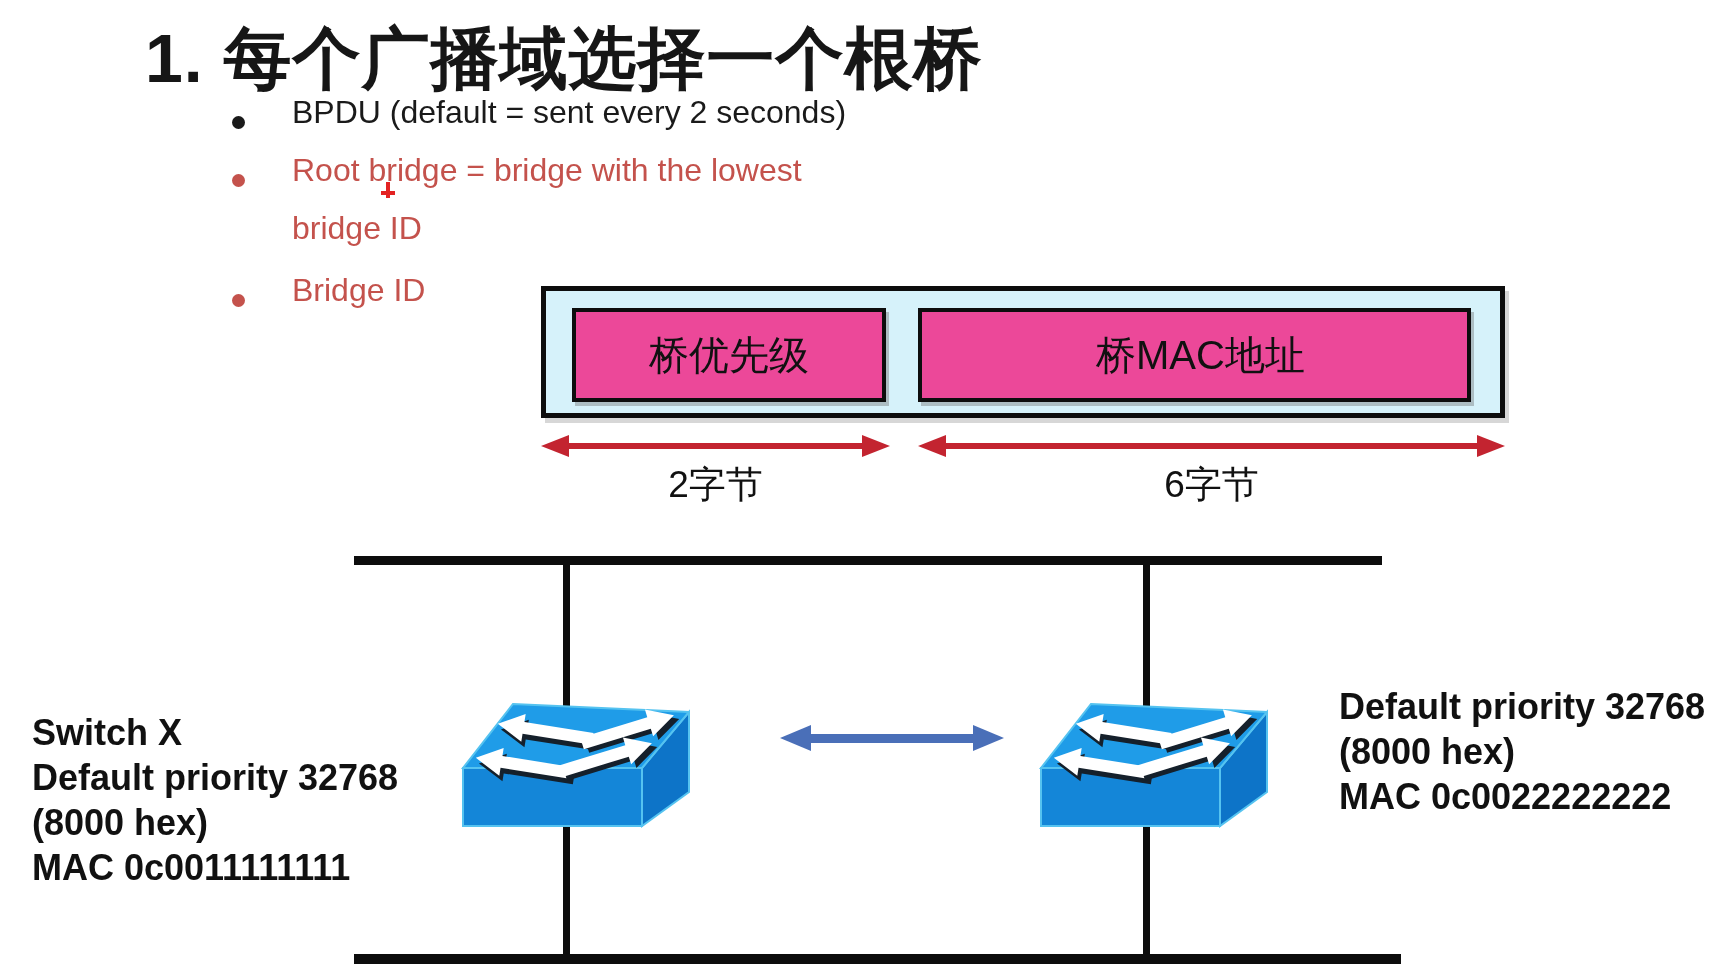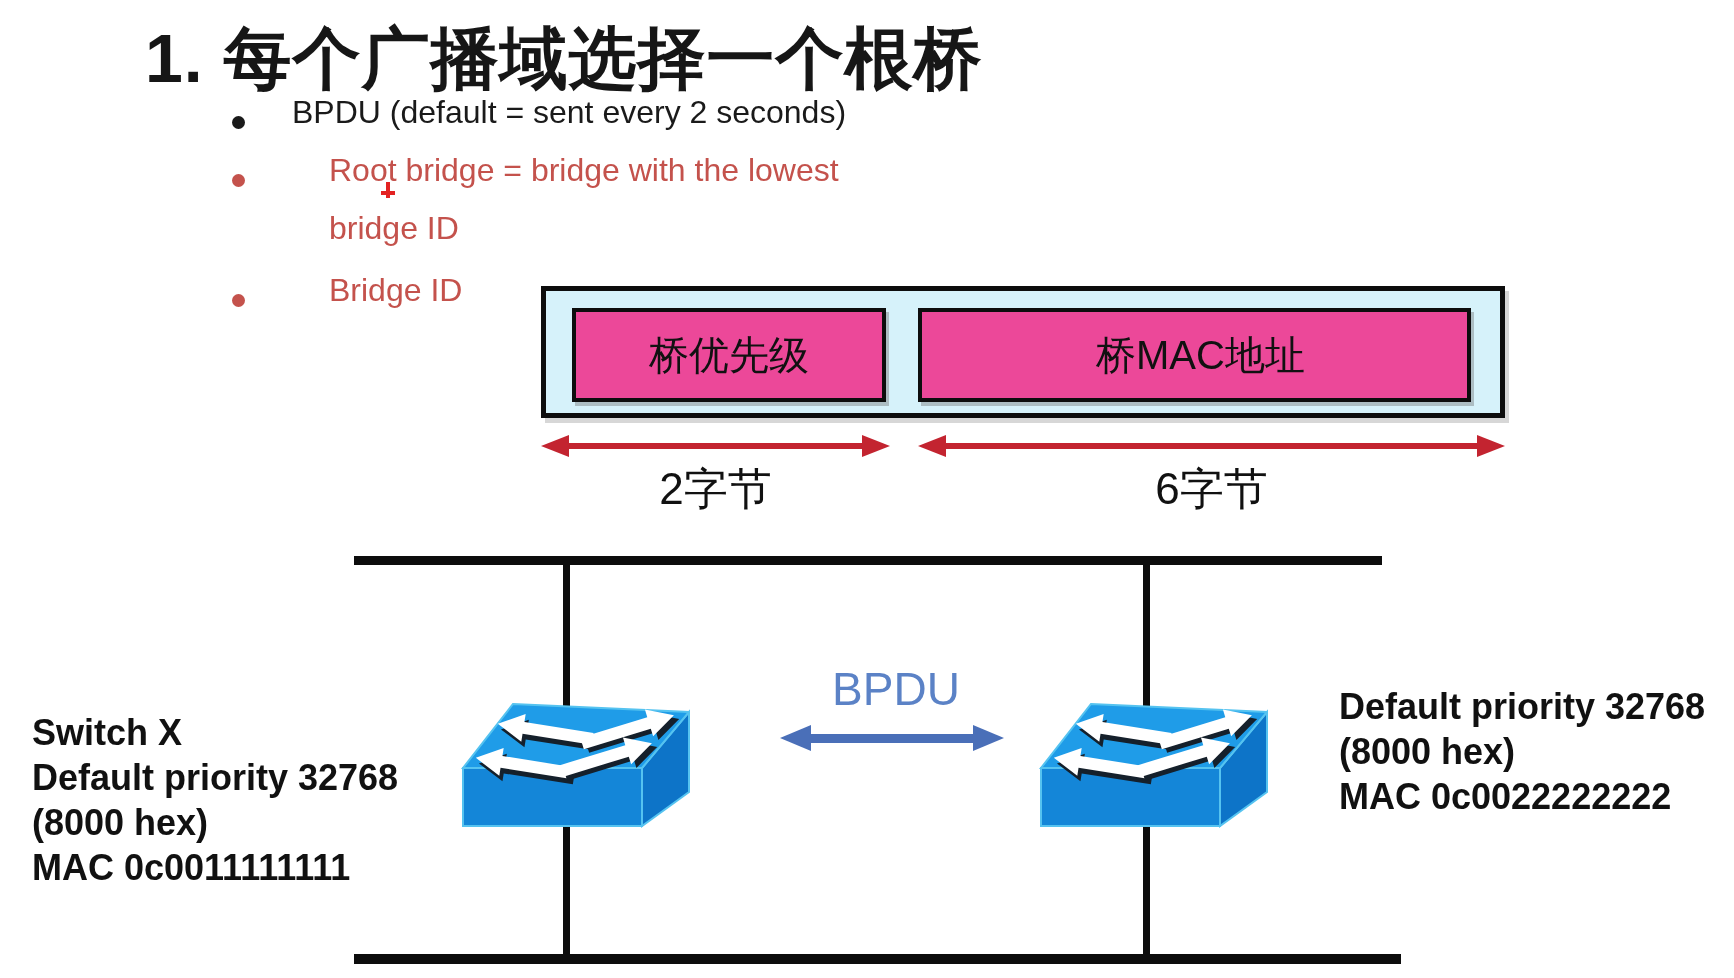--- a/index.html
+++ b/index.html
@@ -3,34 +3,34 @@
 <meta charset="utf-8">
 <style>
   html,body{margin:0;padding:0;background:#ffffff;}
   .canvas{
     position:relative;width:1734px;height:978px;background:#ffffff;
     font-family:"Liberation Sans",sans-serif;overflow:hidden;
   }
   .abs{position:absolute;}
   .title{font-size:68px;font-weight:bold;color:#161616;letter-spacing:1px;white-space:nowrap;}
   .bullet-line{font-size:32px;color:#1a1a1a;white-space:nowrap;}
-  .bullet-line.red{color:#c4524c;margin-left:37px;}
+  .bullet-line.red{color:#c4524c;}
   .dot{width:13px;height:13px;border-radius:50%;background:#1a1a1a;}
   .dot.red{background:#c4524c;}
   .outer-box{
     background:#d6f2fa;border:5px solid #0d0d0d;box-sizing:border-box;
     box-shadow:4px 5px 0 rgba(140,140,140,0.35);
   }
   .field-box{
     background:#ec4899;border:4px solid #0d0d0d;box-sizing:border-box;
     box-shadow:3px 4px 0 rgba(110,110,110,0.4);
     display:flex;align-items:center;justify-content:center;
     font-size:40px;color:#111;
   }
-  .byte-label{font-size:44px;color:#111;text-align:center;}
+  .byte-label{font-size:37px;color:#111;text-align:center;}
   .bus{background:#0d0d0d;}
   .bpdu-label{font-size:46px;color:#5b82c6;text-align:center;}
   .switch-text{font-size:36px;font-weight:bold;color:#111;line-height:45px;white-space:nowrap;}
   .cursor-artifact{width:4px;height:16px;background:#e32222;}
   .cursor-artifact:after{
     content:"";position:absolute;left:-5px;top:9px;width:14px;height:4px;background:#e32222;
   }
 </style>
 </head>
 <body>
@@ -70,21 +70,20 @@
     <polygon points="587,15 559,4 559,26" fill="#c32430"></polygon>
   </svg>
   <div class="abs byte-label" style="left:541px;top:460px;width:349px;">2字节</div>
   <div class="abs byte-label" style="left:918px;top:460px;width:587px;">6字节</div>
 
   <div class="abs bus" style="left:354px;top:556px;width:1028px;height:9px;"></div>
   <div class="abs bus" style="left:354px;top:954px;width:1047px;height:10px;"></div>
   <div class="abs bus" style="left:563px;top:560px;width:7px;height:398px;"></div>
   <div class="abs bus" style="left:1143px;top:560px;width:7px;height:398px;"></div>
 
-  <div class="abs bpdu-label" style="left:796px;top:662px;width:200px;">BPDU</div>
   <svg class="abs" style="left:780px;top:722px;" width="224" height="32" viewBox="0 0 224 32">
     <rect x="26" y="12" width="172" height="9" fill="#4a6fb8"></rect>
     <polygon points="0,16 31,3 31,29" fill="#4a6fb8"></polygon>
     <polygon points="224,16 193,3 193,29" fill="#4a6fb8"></polygon>
   </svg>
 
   <svg class="abs" style="left:450px;top:688px;" width="240" height="145" viewBox="0 0 240 145">
     <polygon points="13,80 192,80 192,138 13,138" fill="#1486d8" stroke="#55c3f0" stroke-width="2"></polygon>
     <polygon points="192,80 239,24 239,104 192,138" fill="#0d74c8" stroke="#55c3f0" stroke-width="2"></polygon>
     <polygon points="63,16 239,24 192,80 13,80" fill="#1f9ce8" stroke="#55c3f0" stroke-width="2"></polygon>

